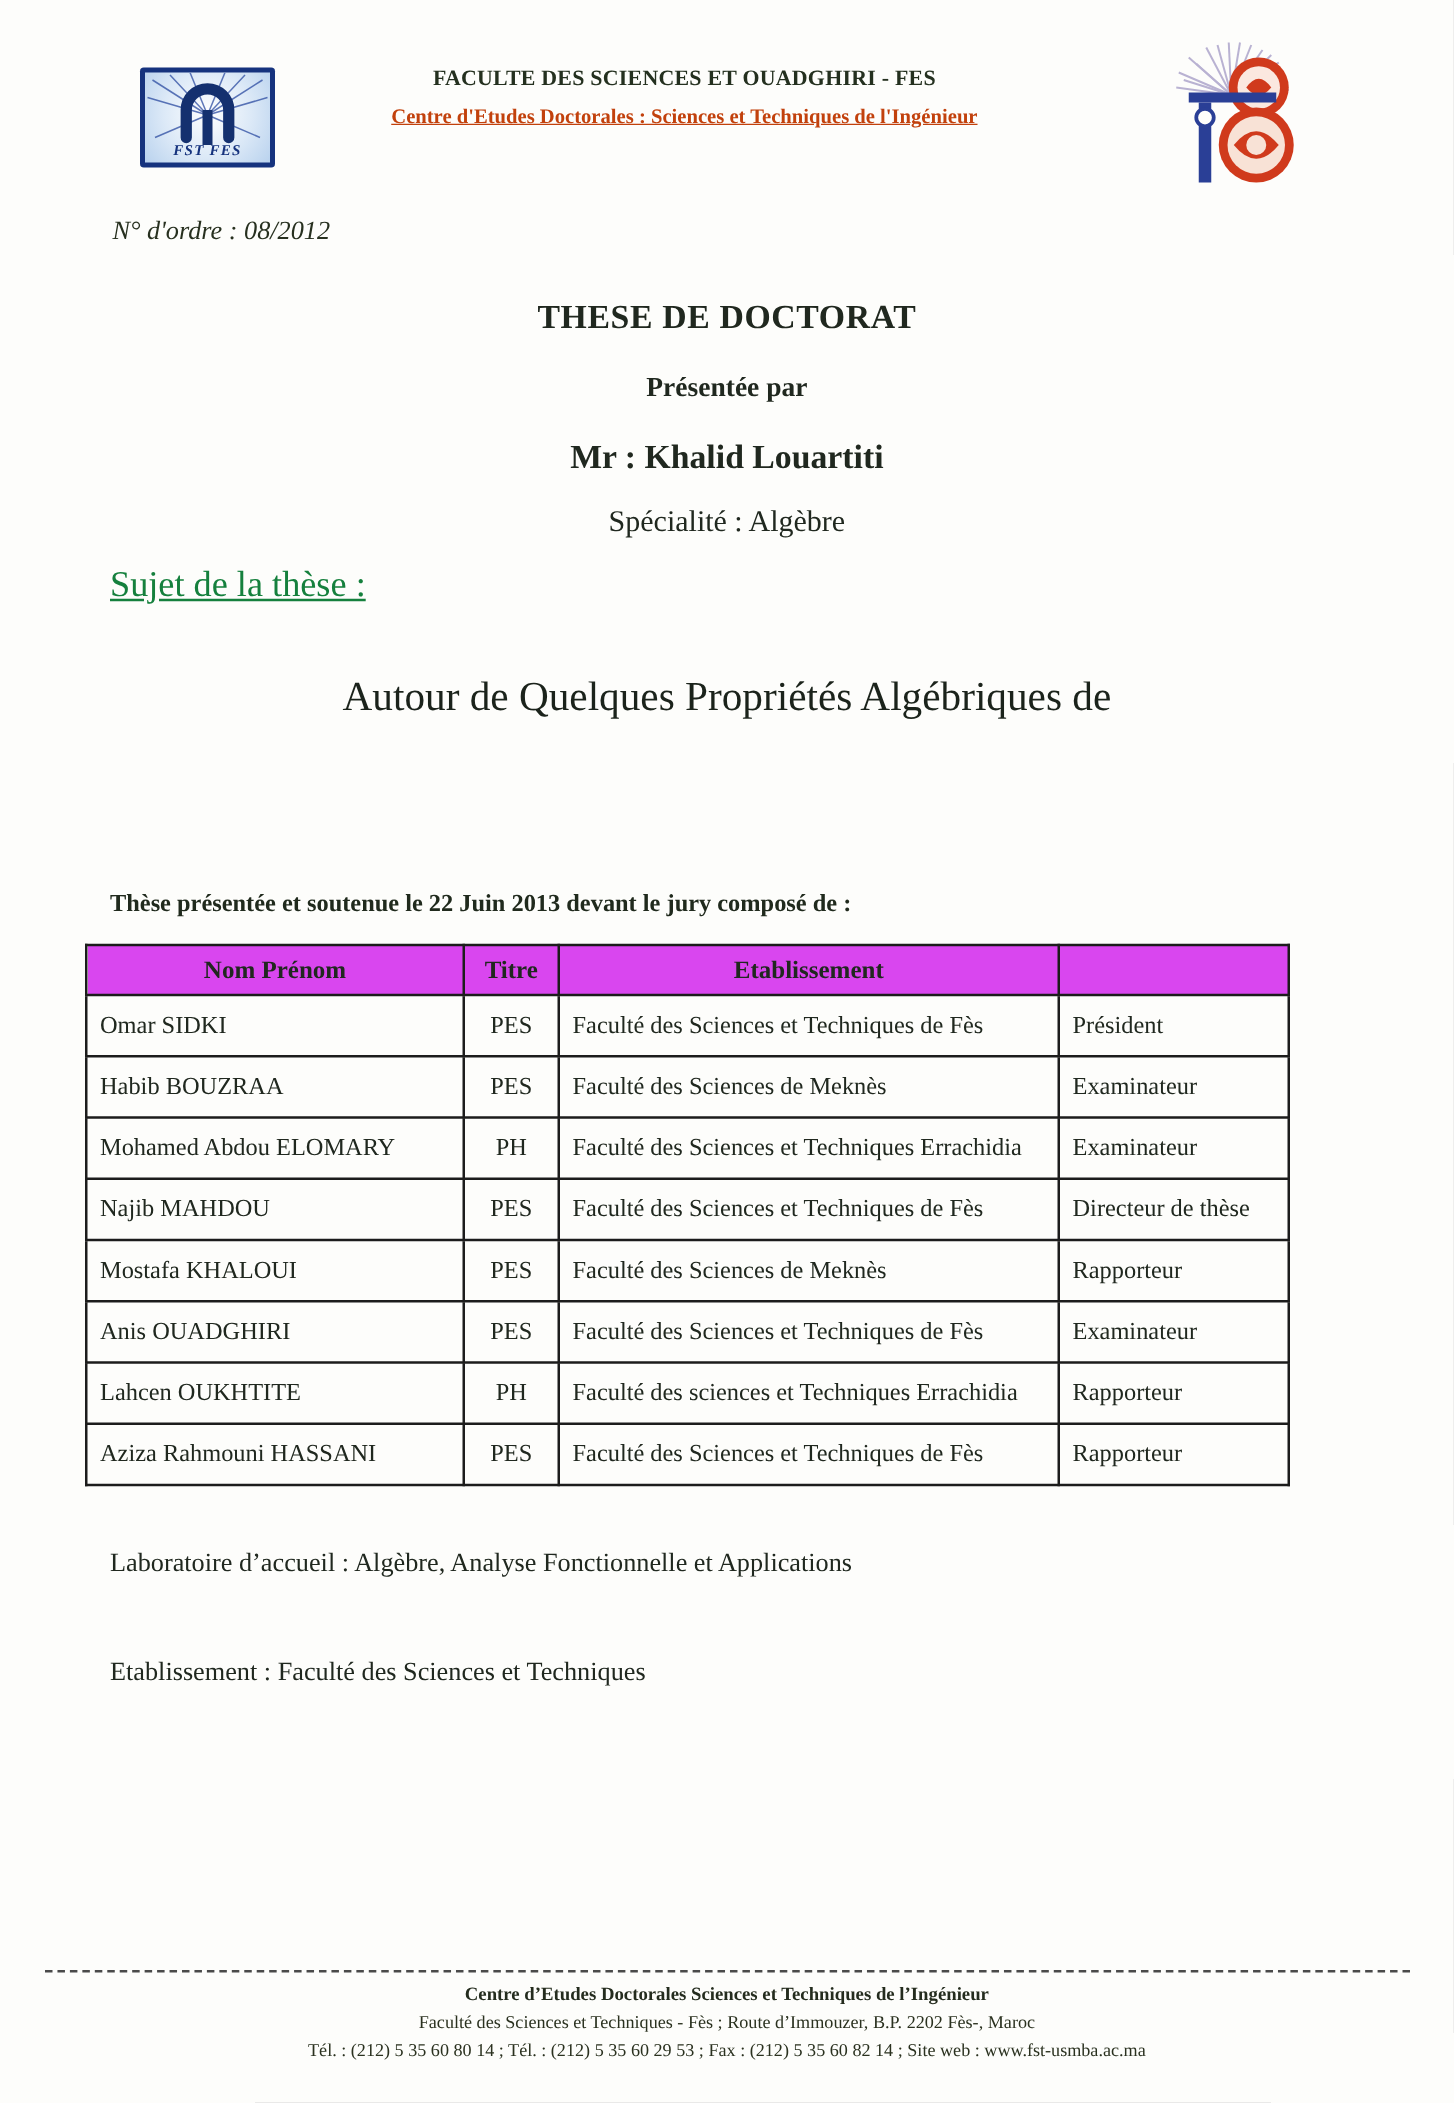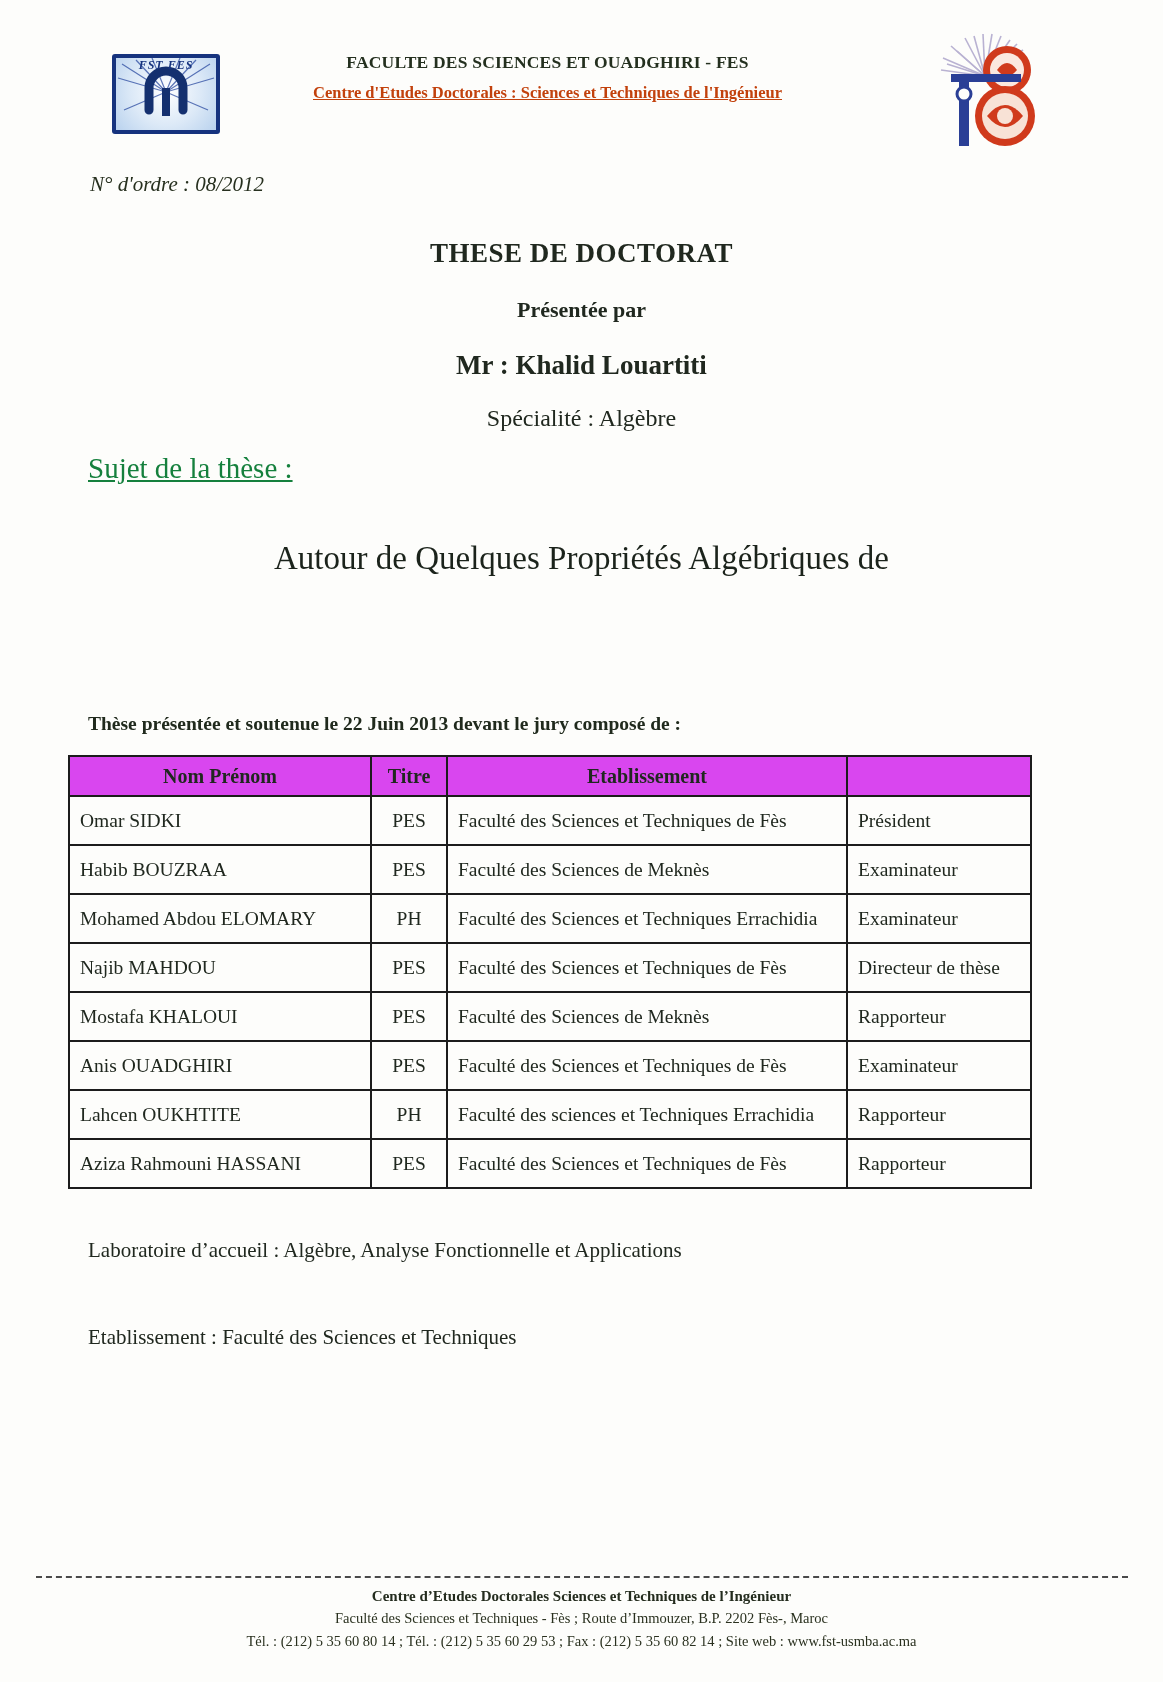--- a/index.html
+++ b/index.html
@@ -19,21 +19,21 @@
     position:absolute; left:112px; top:54px;
     width:108px; height:80px;
     background:#16337e;
     border-radius:3px;
     padding:4px;
   }
   .hdr-left-logo .inner {
     width:100%; height:100%;
     background:radial-gradient(circle at 50% 45%, #ffffff 0%, #dce9f7 55%, #b9d2ee 100%);
     position:relative; overflow:hidden;
-    display:flex; align-items:flex-start; justify-content:center;
+    display:flex; align-items:flex-end; justify-content:center;
   }
   .hdr-left-logo svg { position:absolute; left:0; top:0; }
   .hdr-left-logo .caption {
     position:relative; z-index:2;
     font-family:"Liberation Serif", serif;
     font-weight:bold; font-style:italic;
     font-size:12px; color:#16337e; letter-spacing:1px;
     padding-bottom:2px;
   }
   .hdr-center {

